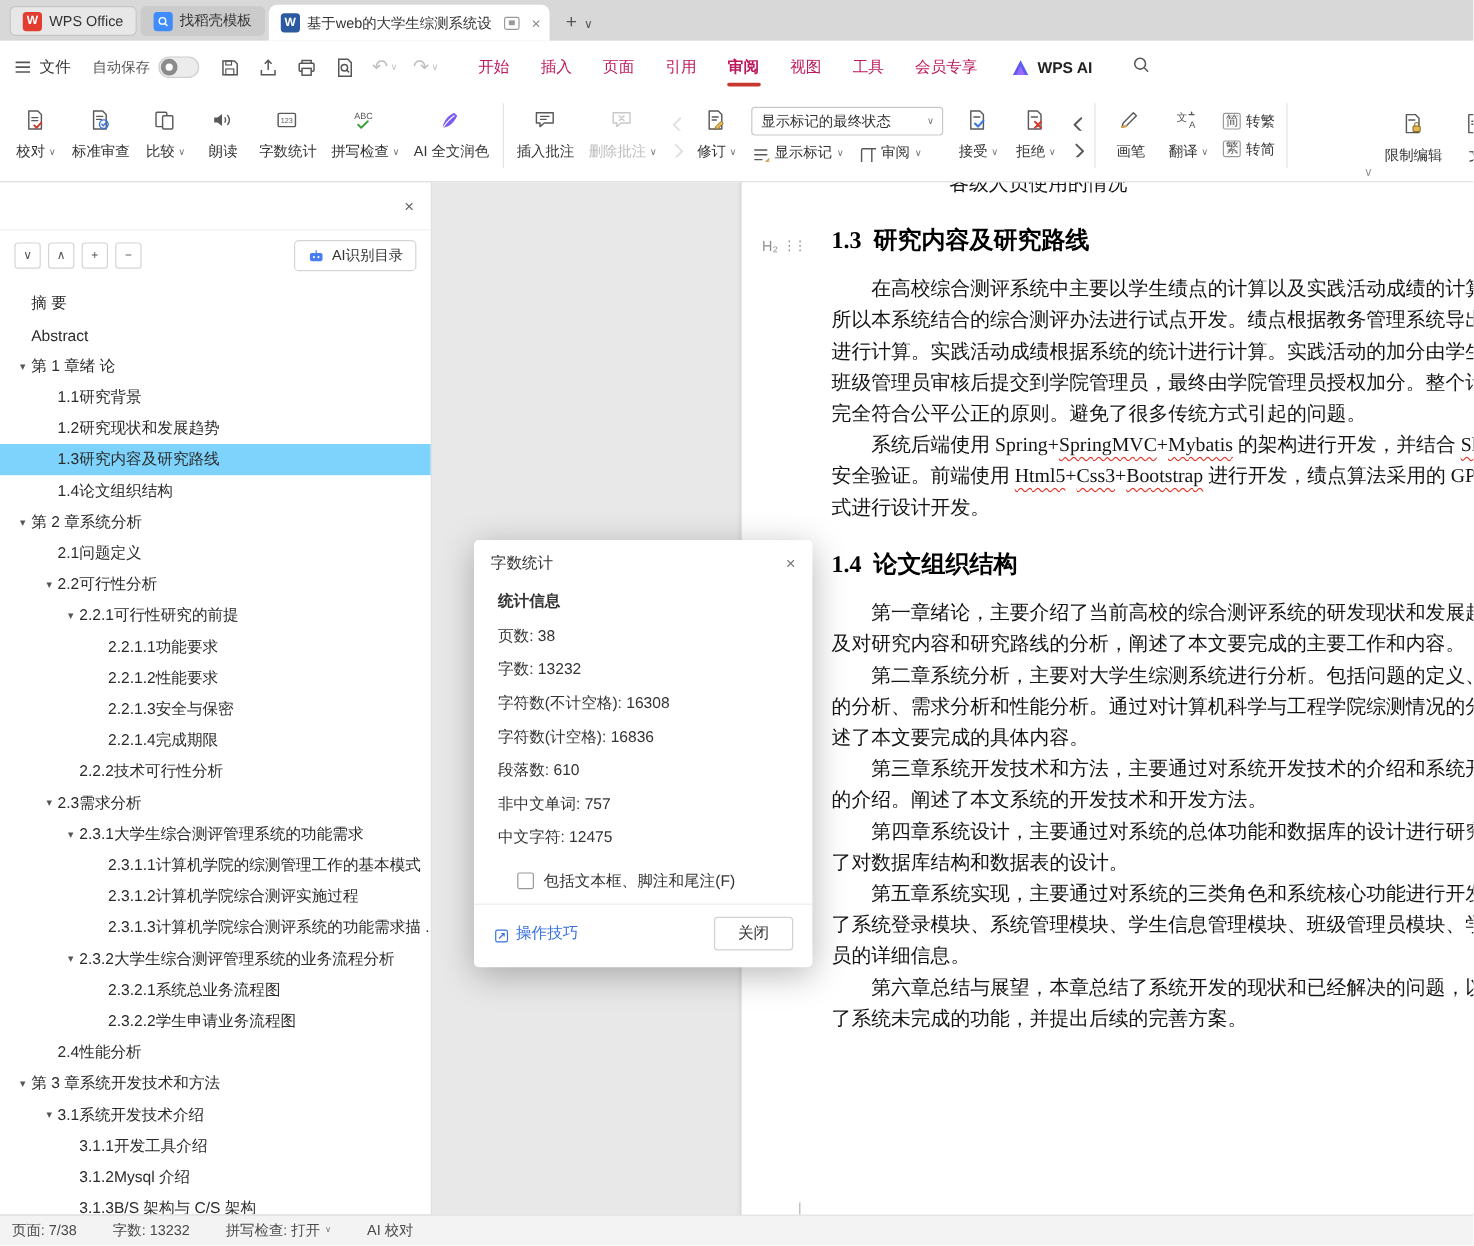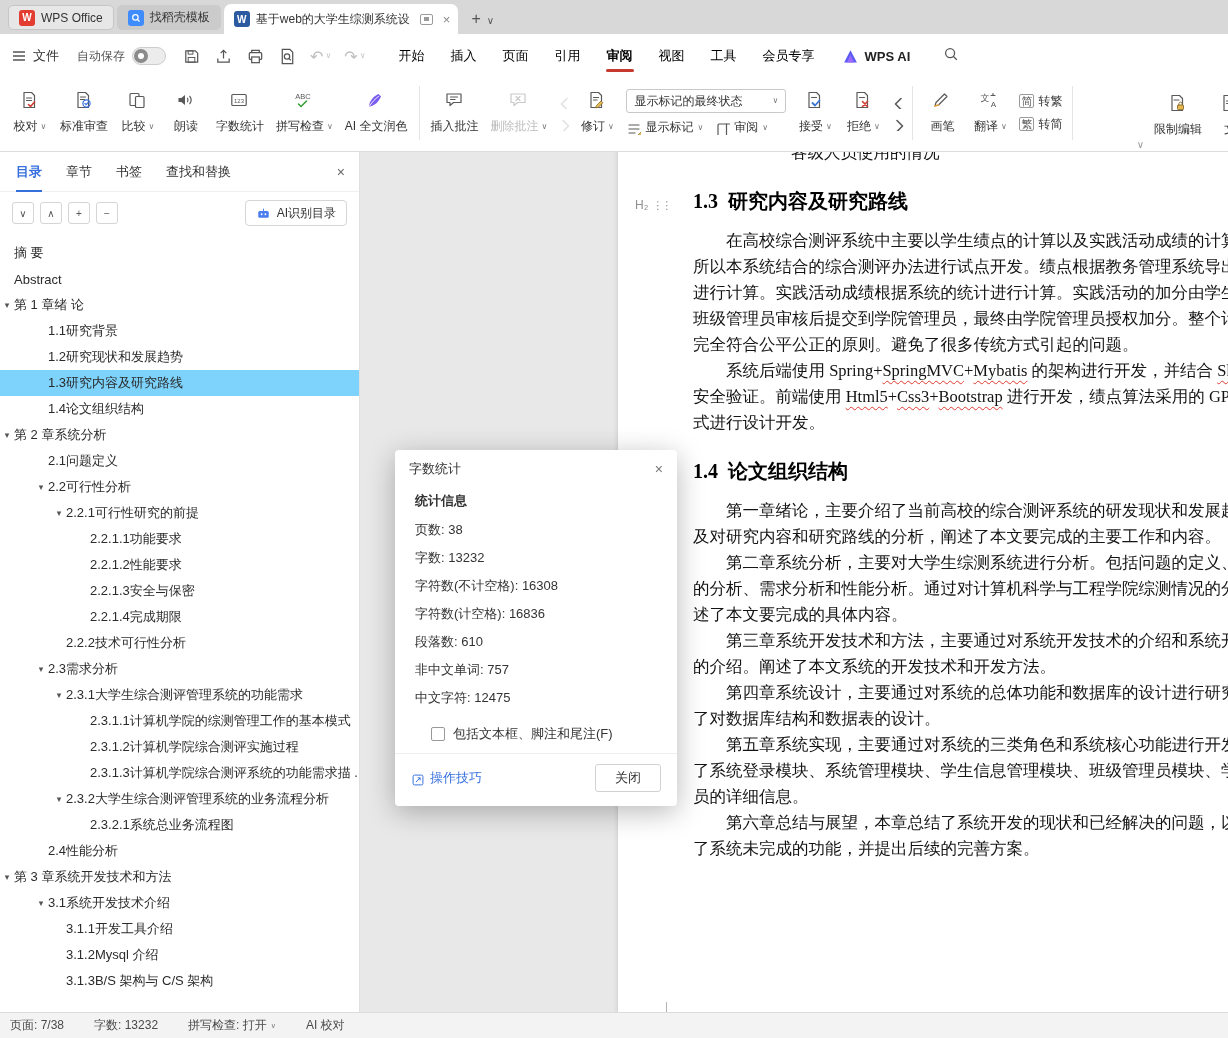--- a/index.html
+++ b/index.html
@@ -27,21 +27,21 @@
 .file-btn{display:flex;align-items:center;gap:7px;font-size:13px;color:#333;cursor:pointer}
 .autosave{display:flex;align-items:center;gap:7px;font-size:12px;color:#555;margin-left:18px}
 .toggle{width:34px;height:18px;border-radius:9px;background:#ececec;border:1px solid #cdcdcd;position:relative;cursor:pointer}
 .knob{position:absolute;left:1px;top:1px;width:14px;height:14px;border-radius:50%;background:#fff;border:4px solid #8b8b8b}
 .qat{display:flex;align-items:center;gap:13px;margin-left:16px}
 .qicon{display:flex;align-items:center;color:#555;cursor:pointer}
 .qicon svg{width:19px;height:19px}
 .undo-redo{display:flex;align-items:center;gap:2px;color:#bfbfbf;font-size:16px;cursor:default}
 .undo-redo .dd{font-size:8px;color:#c5c5c5}
 .mtabs{display:flex;margin-left:20px}
-.mtab{font-size:13px;color:#000000;padding:12px 13px;position:relative;cursor:pointer;white-space:nowrap}
+.mtab{font-size:13px;color:#be185d;padding:12px 13px;position:relative;cursor:pointer;white-space:nowrap}
 .mtab.active{font-weight:bold}
 .mtab.active::after{content:"";position:absolute;left:12px;right:12px;bottom:5px;height:3px;border-radius:2px;background:#c7392e}
 .wpsai{display:flex;align-items:center;gap:6px;font-size:13px;font-weight:bold;color:#222;margin-left:14px;cursor:pointer}
 .wpsai svg{width:17px;height:17px}
 .msearch{margin-left:32px;color:#555;cursor:pointer}
 .msearch svg{width:18px;height:18px}
 
 
 .ribbon{height:74px;background:#fff;border-bottom:1px solid #dcdcdc;display:flex;align-items:center;padding:2px 0 6px 6px;position:relative;flex:none;overflow:hidden}
 .rbtn{display:flex;flex-direction:column;align-items:center;justify-content:center;gap:6px;min-width:48px;height:62px;border-radius:4px;padding:0 6px;font-size:12px;color:#333;flex:none;cursor:pointer;white-space:nowrap}
@@ -73,21 +73,21 @@
 .stab.active::after{content:"";position:absolute;left:2px;right:2px;bottom:0;height:2px;background:#3670dd}
 .sclose{margin-left:auto;color:#666;font-size:14px;cursor:pointer}
 .stools{height:42px;display:flex;align-items:center;gap:6px;padding:0 12px;flex:none}
 .sqbtn{width:22px;height:22px;border:1px solid #d5d5d5;border-radius:3px;display:flex;align-items:center;justify-content:center;font-size:10px;color:#555;background:#fff;cursor:pointer}
 .aibtn{margin-left:auto;height:26px;border:1px solid #d5d5d5;border-radius:4px;display:flex;align-items:center;gap:6px;padding:0 10px;font-size:12px;color:#333;background:#fff;cursor:pointer}
 .aibtn svg{width:15px;height:15px}
 .toc{flex:1;overflow:hidden;padding-top:6px}
 .toc-row{height:26px;display:flex;align-items:center;font-size:13px;color:#2b2b2b;white-space:nowrap;overflow:hidden;cursor:pointer}
 .toc-row.selected{background:#7dd3fc}
 .toc-arrow{width:14px;flex:none;font-size:9px;color:#555;text-align:center}
-.lvl0{padding-left:0}.lvl1{padding-left:34px}.lvl2{padding-left:52px}.lvl3{padding-left:76px}
+.lvl0{padding-left:12px}.lvl1{padding-left:34px}.lvl2{padding-left:52px}.lvl3{padding-left:76px}
 
 
 .canvas{flex:1;background:#e8e8e8;position:relative;overflow:hidden;min-width:0}
 .page{position:absolute;left:258px;top:-28px;width:1000px;height:1400px;background:#fff;box-shadow:0 1px 5px rgba(0,0,0,.16)}
 .doc{padding:16px 0 0 75px;font-family:"Liberation Serif",serif;font-size:16.5px;line-height:26px;color:#141414}
 .doc-line{white-space:pre;height:26px;overflow:visible}
 .clip-line{margin-left:98px}
 .doc-heading-row{position:relative;margin:22px 0 14px}
 .doc-heading{font-size:20px;font-weight:bold;white-space:pre;color:#000}
 .doc-marker{position:absolute;left:-58px;top:4px;font-family:"Liberation Sans",sans-serif;font-size:12px;color:#8f8f8f;display:flex;gap:4px;align-items:center;cursor:pointer}
@@ -439,26 +439,20 @@
           <span>文</span>
         </span>
     </div>
     <div class="collapse">∨</div>
   </div>
 
   <div class="main">
 
     <aside class="sidebar">
       <div class="stabs">
-        <div style="display:flex;gap:20px">
-            <div class="stab active">目录</div>
-            <div class="stab">章节</div>
-            <div class="stab">书签</div>
-            <div class="stab">查找和替换</div>
-          </div>
         <span class="sclose">×</span>
       </div>
       <div class="stools">
         <span class="sqbtn">∨</span>
         <span class="sqbtn">∧</span>
         <span class="sqbtn">+</span>
         <span class="sqbtn">−</span>
         <span class="aibtn">
           <svg viewBox="0 0 20 20">
               <rect x="3" y="6.5" width="14" height="9" rx="2" fill="#4a7df0"></rect>
@@ -554,20 +548,24 @@
             <span class="toc-arrow"></span>
             <span class="toc-label">2.3.1.3计算机学院综合测评系统的功能需求描 ...</span>
           </div>
           <div class="toc-row lvl2">
             <span class="toc-arrow">▾</span>
             <span class="toc-label">2.3.2大学生综合测评管理系统的业务流程分析</span>
           </div>
           <div class="toc-row lvl3">
             <span class="toc-arrow"></span>
             <span class="toc-label">2.3.2.1系统总业务流程图</span>
+          </div>
+          <div class="toc-row lvl3">
+            <span class="toc-arrow"></span>
+            <span class="toc-label">2.3.2.2学生申请业务流程图</span>
           </div>
           <div class="toc-row lvl1">
             <span class="toc-arrow"></span>
             <span class="toc-label">2.4性能分析</span>
           </div>
           <div class="toc-row lvl0">
             <span class="toc-arrow">▾</span>
             <span class="toc-label">第 3 章系统开发技术和方法</span>
           </div>
           <div class="toc-row lvl1">

